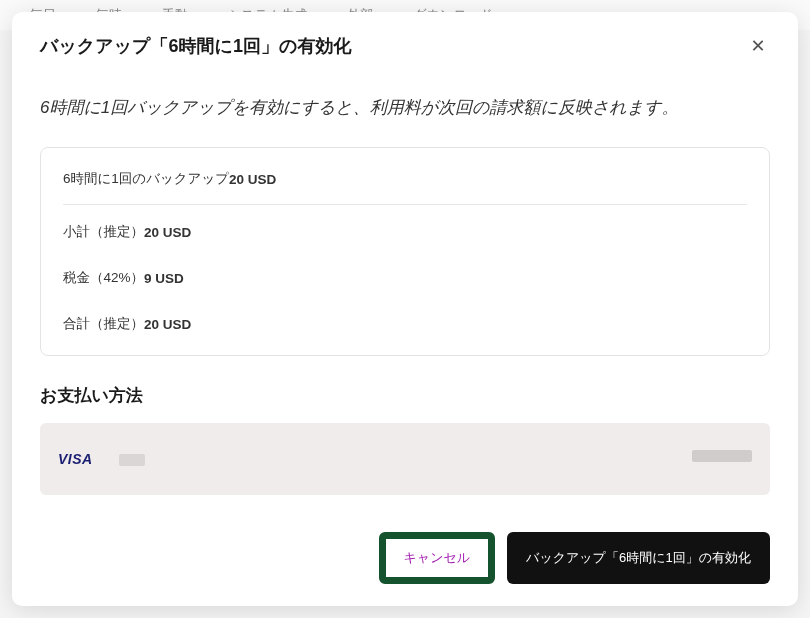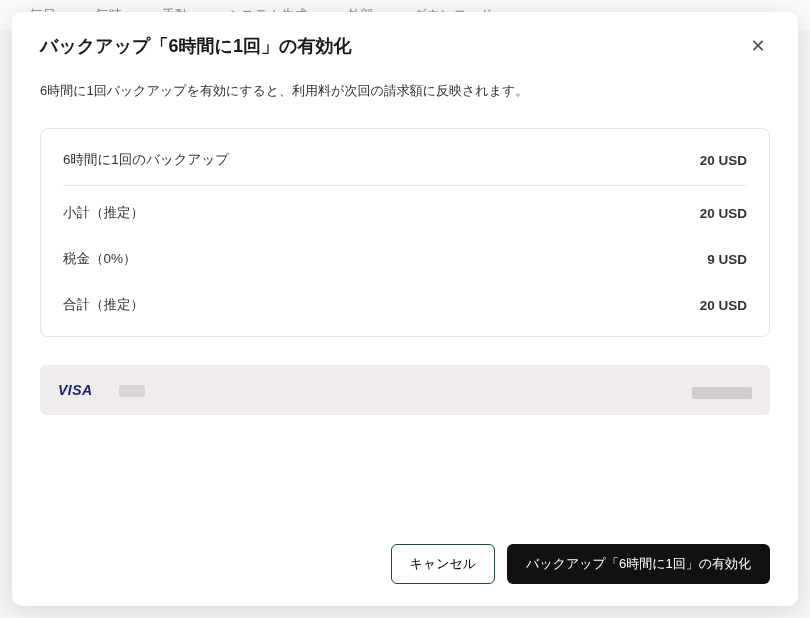--- a/index.html
+++ b/index.html
@@ -63,60 +63,61 @@
       background: transparent;
       border: none;
     }
     .modal-body {
       flex: 1;
       padding: 0 28px;
       overflow-y: auto;
       color: #333;
     }
     .description {
-      font-size: 13px;
+      font-size: 17px;
       color: #333;
-      margin-top: 8px;
+      margin-top: 22px;
       margin-bottom: 28px;
+      font-style: italic;
     }
     .section-title {
       font-size: 17px;
       font-weight: 600;
       color: #1a1a1a;
       margin-bottom: 16px;
     }
     .pricing-box {
       border: 1px solid #e3e3e3;
       border-radius: 8px;
       padding: 0 22px;
       margin-bottom: 28px;
     }
     .price-row {
       display: flex;
-      justify-content: space-between;
+      justify-content: flex-start;
       align-items: center;
       padding: 14px 0;
       font-size: 13.5px;
       color: #333;
     }
     .price-row .value {
       font-weight: 700;
     }
     .price-divider {
       height: 1px;
       background: #e8e8e8;
       margin: 10px 0 4px 0;
     }
     .payment-card {
       background: #f0eceb;
       border-radius: 6px;
-      padding: 16px 18px;
+      padding: 27px 18px;
       display: flex;
       justify-content: space-between;
-      align-items: flex-end;
+      align-items: flex-start;
       margin-bottom: 18px;
       gap: 41px;
     }
     .visa-logo {
       font-family: Arial, sans-serif;
       font-weight: 800;
       font-style: italic;
       color: #1a1f71;
       font-size: 14px;
       letter-spacing: 0.5px;
@@ -153,22 +154,22 @@
     .btn {
       padding: 10px 18px;
       border-radius: 6px;
       font-size: 13px;
       cursor: pointer;
       border: 1px solid transparent;
       font-family: inherit;
     }
     .btn-cancel {
       background: #fff;
-      border: 1px solid #14532d;
-      color: #000000;
+      border: 7px solid #14532d;
+      color: #a21caf;
     }
     .btn-primary {
       background: #111;
       color: #fff;
       font-weight: 500;
     }
   </style>
 </head>
 <body>
 
@@ -197,29 +198,30 @@
       <div class="price-row" style="padding-top:22px;padding-bottom:6px;">
         <span>6時間に1回のバックアップ</span>
         <span class="value">20 USD</span>
       </div>
       <div class="price-divider"></div>
       <div class="price-row">
         <span>小計（推定）</span>
         <span class="value">20 USD</span>
       </div>
       <div class="price-row">
-        <span>税金（0%）</span>
+        <span>税金（42%）</span>
         <span class="value">9 USD</span>
       </div>
-      <div class="price-row" style="padding-bottom:22px;gap:12px;">
+      <div class="price-row" style="padding-bottom:22px;">
         <span>合計（推定）</span>
         <span class="value">20 USD</span>
       </div>
     </div>
 
+    <h3 class="section-title">お支払い方法</h3>
 
     <div class="payment-card">
       <div>
         <span class="visa-logo">VISA</span>
         <span class="card-digits"></span>
       </div>
       <div class="card-right"></div>
     </div>
 
     <p class="payment-note">

